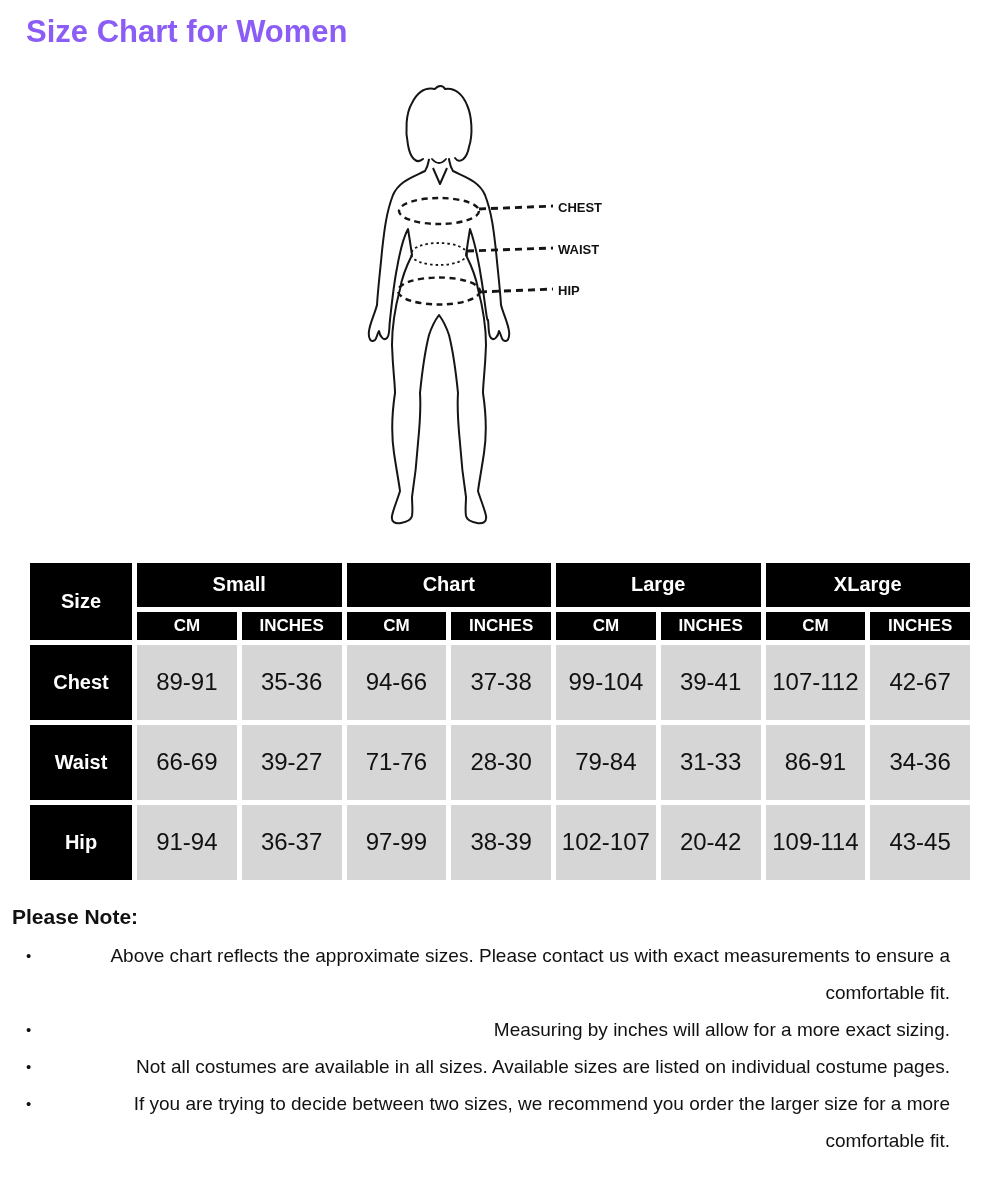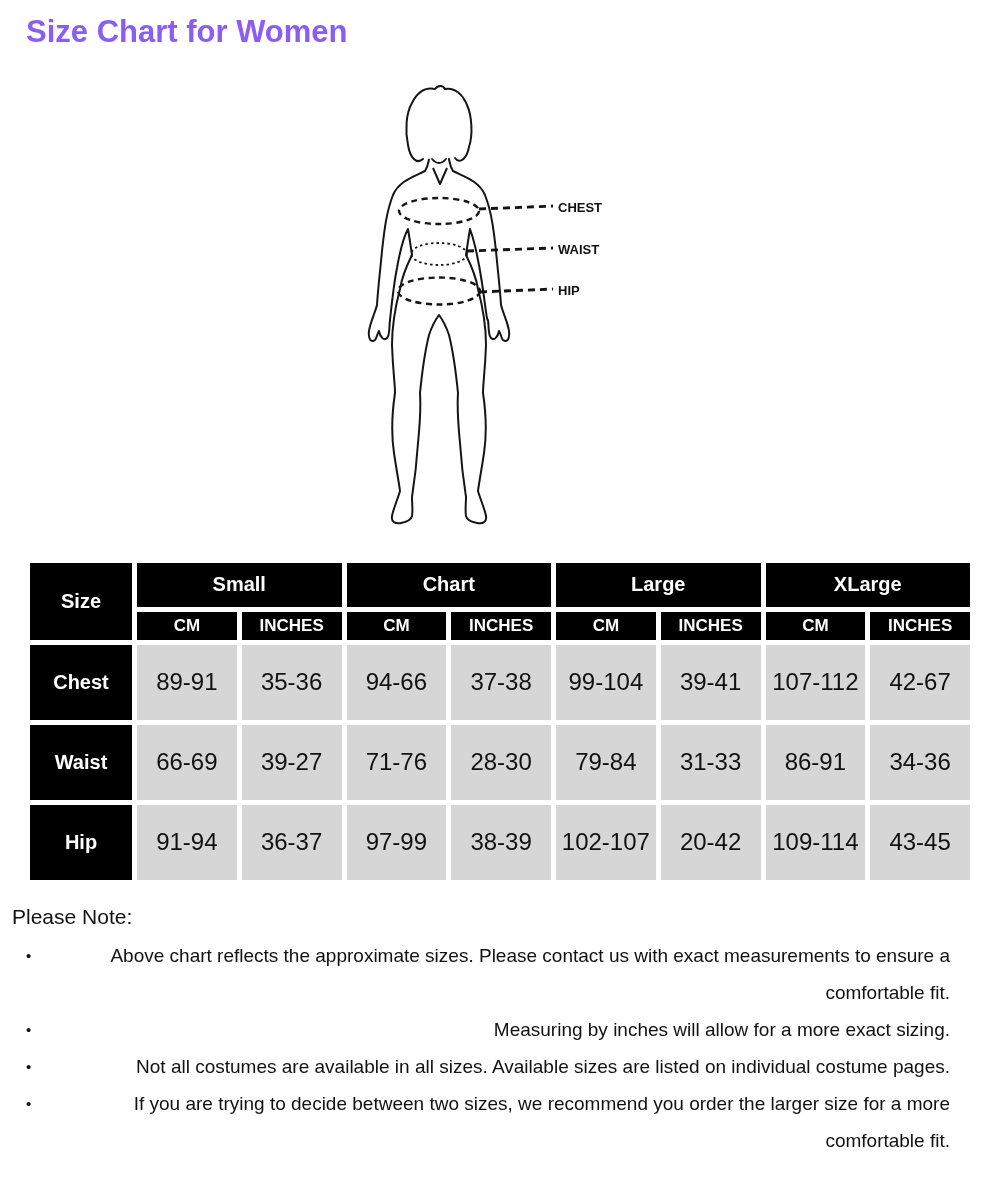--- a/index.html
+++ b/index.html
@@ -62,21 +62,21 @@
     font-weight: bold;
   }
   table.size-table tbody td {
     background: #d6d6d6;
     font-size: 24px;
     height: 75px;
     color: #111;
   }
   .notes-heading {
     font-size: 21px;
-    font-weight: 400;
+    font-weight: 700;
     margin: 20px 0 8px 12px;
     color: #111;
   }
   ul.notes-list {
     list-style: none;
     margin: 0;
     padding: 0 0 0 26px;
     max-width: 950px;
   }
   ul.notes-list li {

